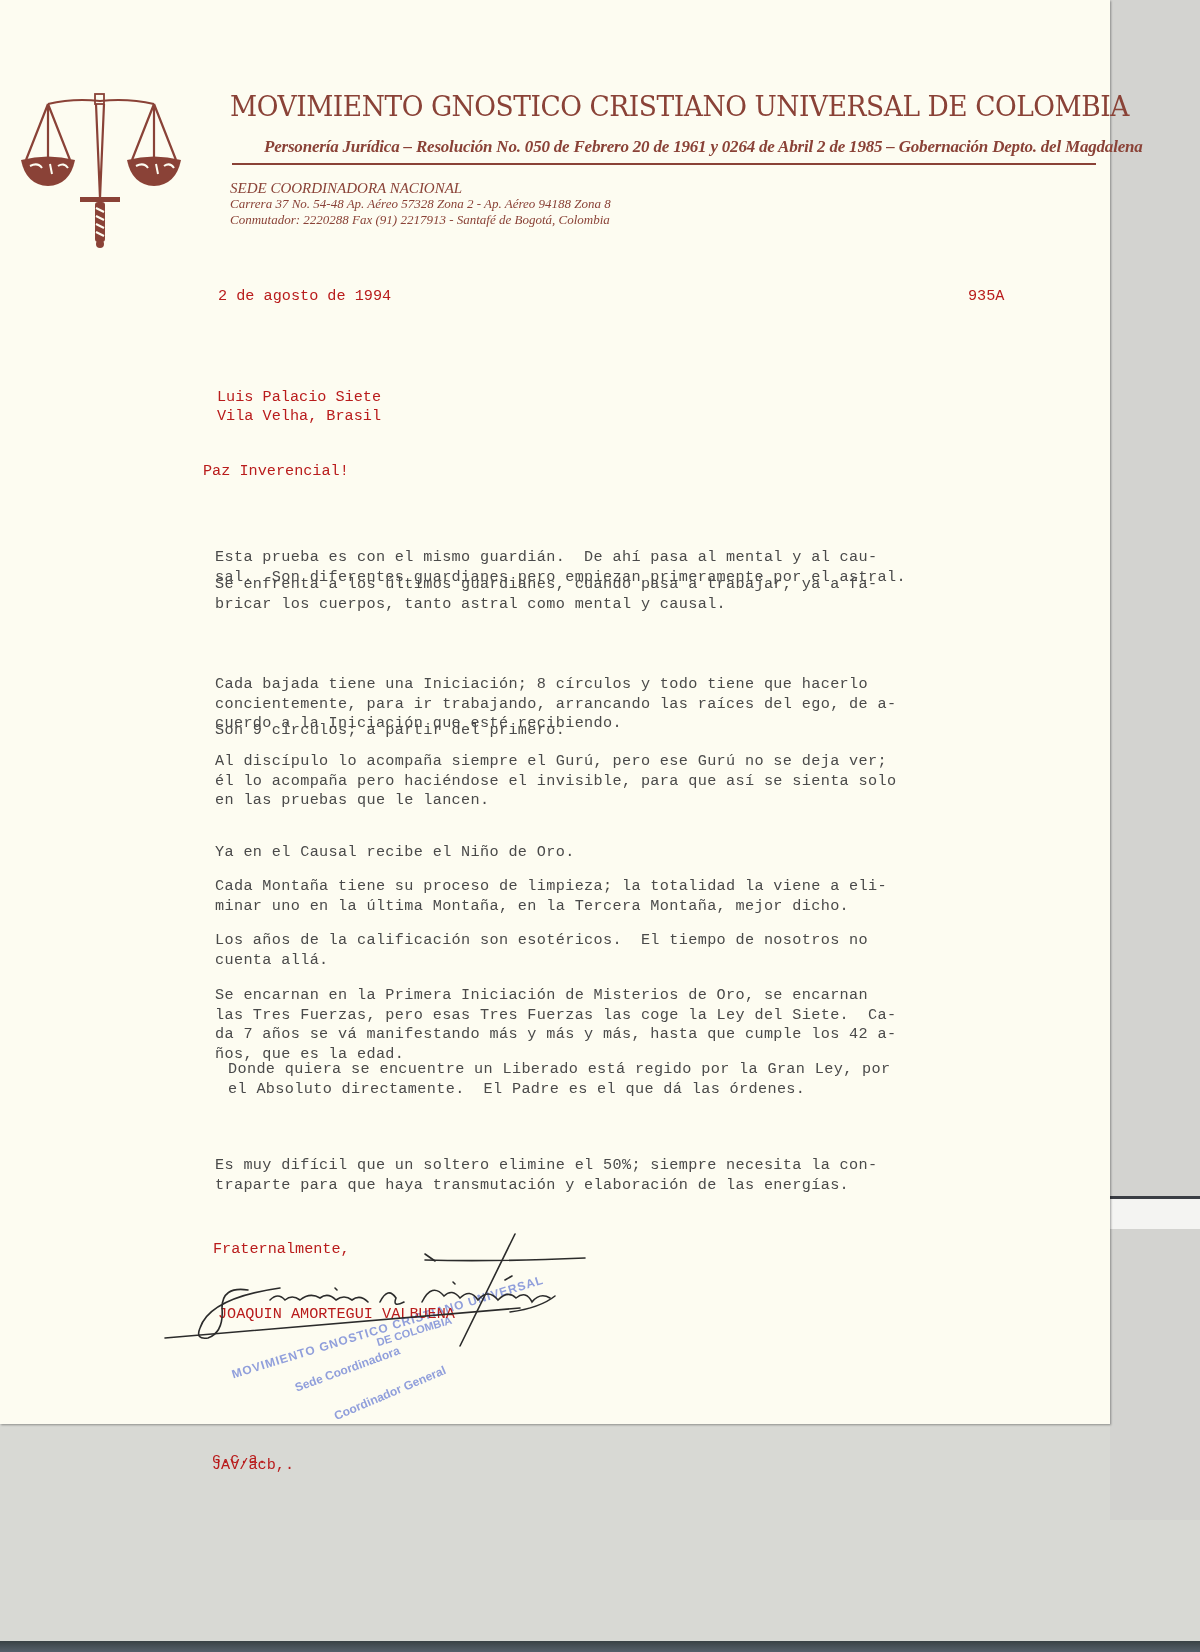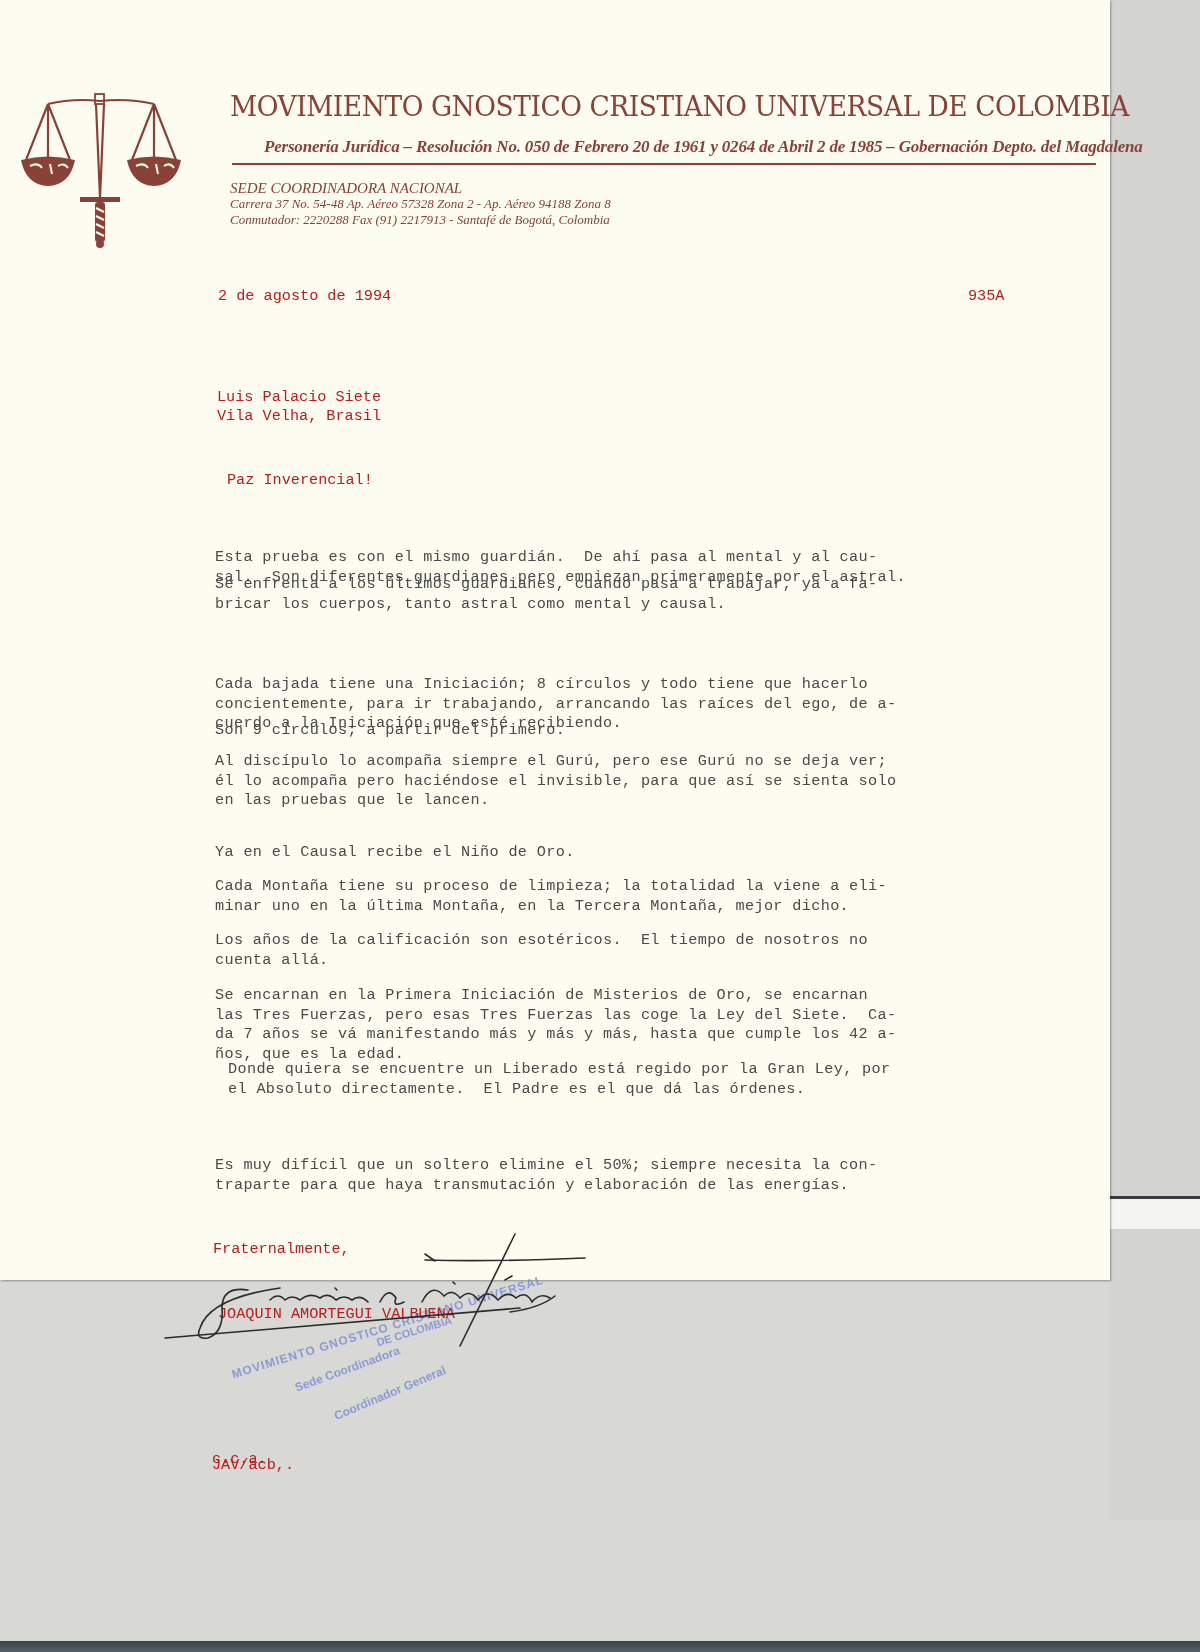--- a/index.html
+++ b/index.html
@@ -16,21 +16,21 @@
       position:absolute; left:1110px; top:0; width:90px; height:1520px;
       background:#d3d3d0;
     }
     .right-strip .tick {
       position:absolute; left:0; top:1196px; width:90px; height:3px; background:#3a3d44;
     }
     .right-strip .white {
       position:absolute; left:0; top:1199px; width:90px; height:30px; background:#f4f4f2;
     }
     .paper {
-      position:absolute; left:0; top:0; width:1110px; height:1280px;
+      position:absolute; left:0; top:0; width:1110px; height:1424px;
       background:#fdfcf1;
       box-shadow: 1px 1px 2px rgba(0,0,0,0.35);
     }
     .logo { position:absolute; left:18px; top:90px; width:165px; height:160px; }
     .org-title {
       position:absolute; left:230px; top:90px; width:880px;
       font-family: "DejaVu Serif", serif; color:#8a4237;
       font-size:28.5px; letter-spacing:-0.5px; white-space:nowrap;
       transform:scaleX(0.93); transform-origin:left;
     }
@@ -100,21 +100,21 @@
     <div>Carrera 37 No. 54-48 Ap. Aéreo 57328 Zona 2 - Ap. Aéreo 94188 Zona 8</div>
     <div>Conmutador: 2220288 Fax (91) 2217913 - Santafé de Bogotá, Colombia</div>
   </div>
 
   <div class="typed" style="left:218px; top:287px;">2 de agosto de 1994</div>
   <div class="typed" style="left:968px; top:287px;">935A</div>
 
   <div class="typed" style="left:217px; top:388px;">Luis Palacio Siete</div>
   <div class="typed" style="left:217px; top:407px;">Vila Velha, Brasil</div>
 
-  <div class="typed" style="left:227px; top:462px;margin-top:9px;">Paz Inverencial!</div>
+  <div class="typed" style="left:203px; top:462px;">Paz Inverencial!</div>
 
   <div class="para" style="top:523px;margin-top:25px;">Esta prueba es con el mismo guardián.  De ahí pasa al mental y al cau-
 sal.  Son diferentes guardianes pero empiezan primeramente por el astral.</div>
   <div class="para" style="top:575px;">Se enfrenta a los últimos guardianes, cuando pasa a trabajar, ya a fa-
 bricar los cuerpos, tanto astral como mental y causal.</div>
   <div class="para" style="top:675px;">Cada bajada tiene una Iniciación; 8 círculos y todo tiene que hacerlo
 concientemente, para ir trabajando, arrancando las raíces del ego, de a-
 cuerdo a la Iniciación que esté recibiendo.</div>
   <div class="para" style="top:721px;">Son 9 círculos; a partir del primero.</div>
   <div class="para" style="top:752px;">Al discípulo lo acompaña siempre el Gurú, pero ese Gurú no se deja ver;

